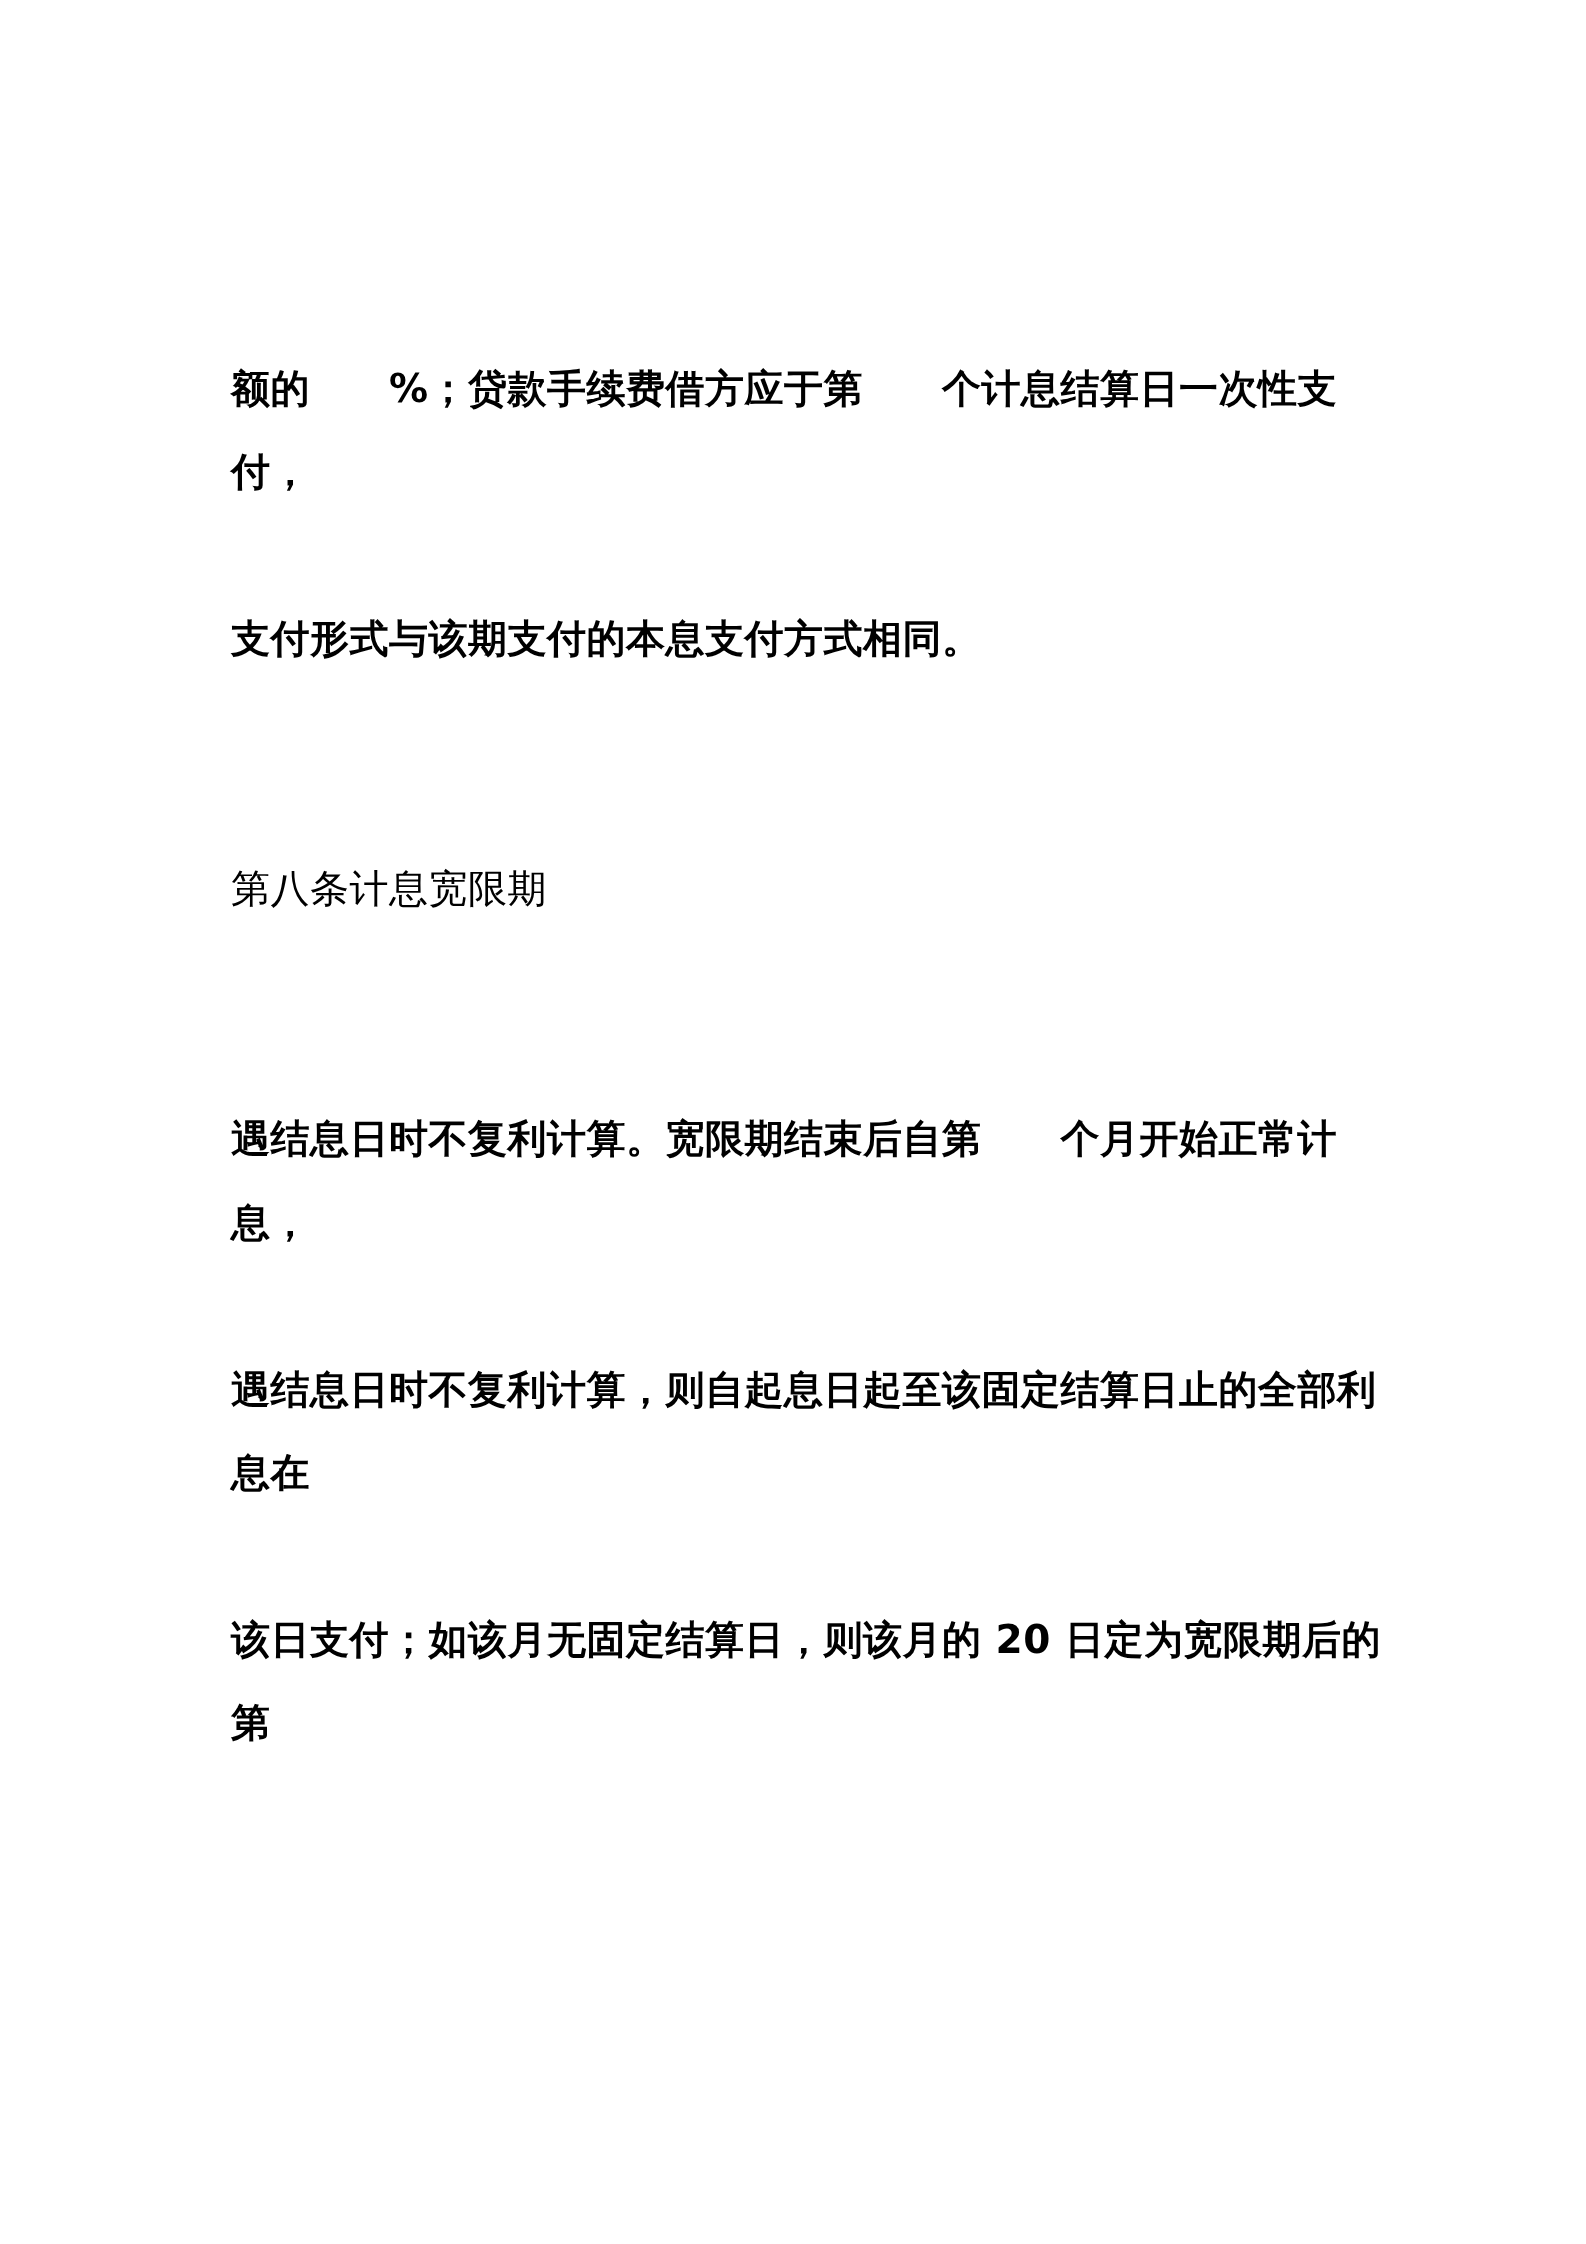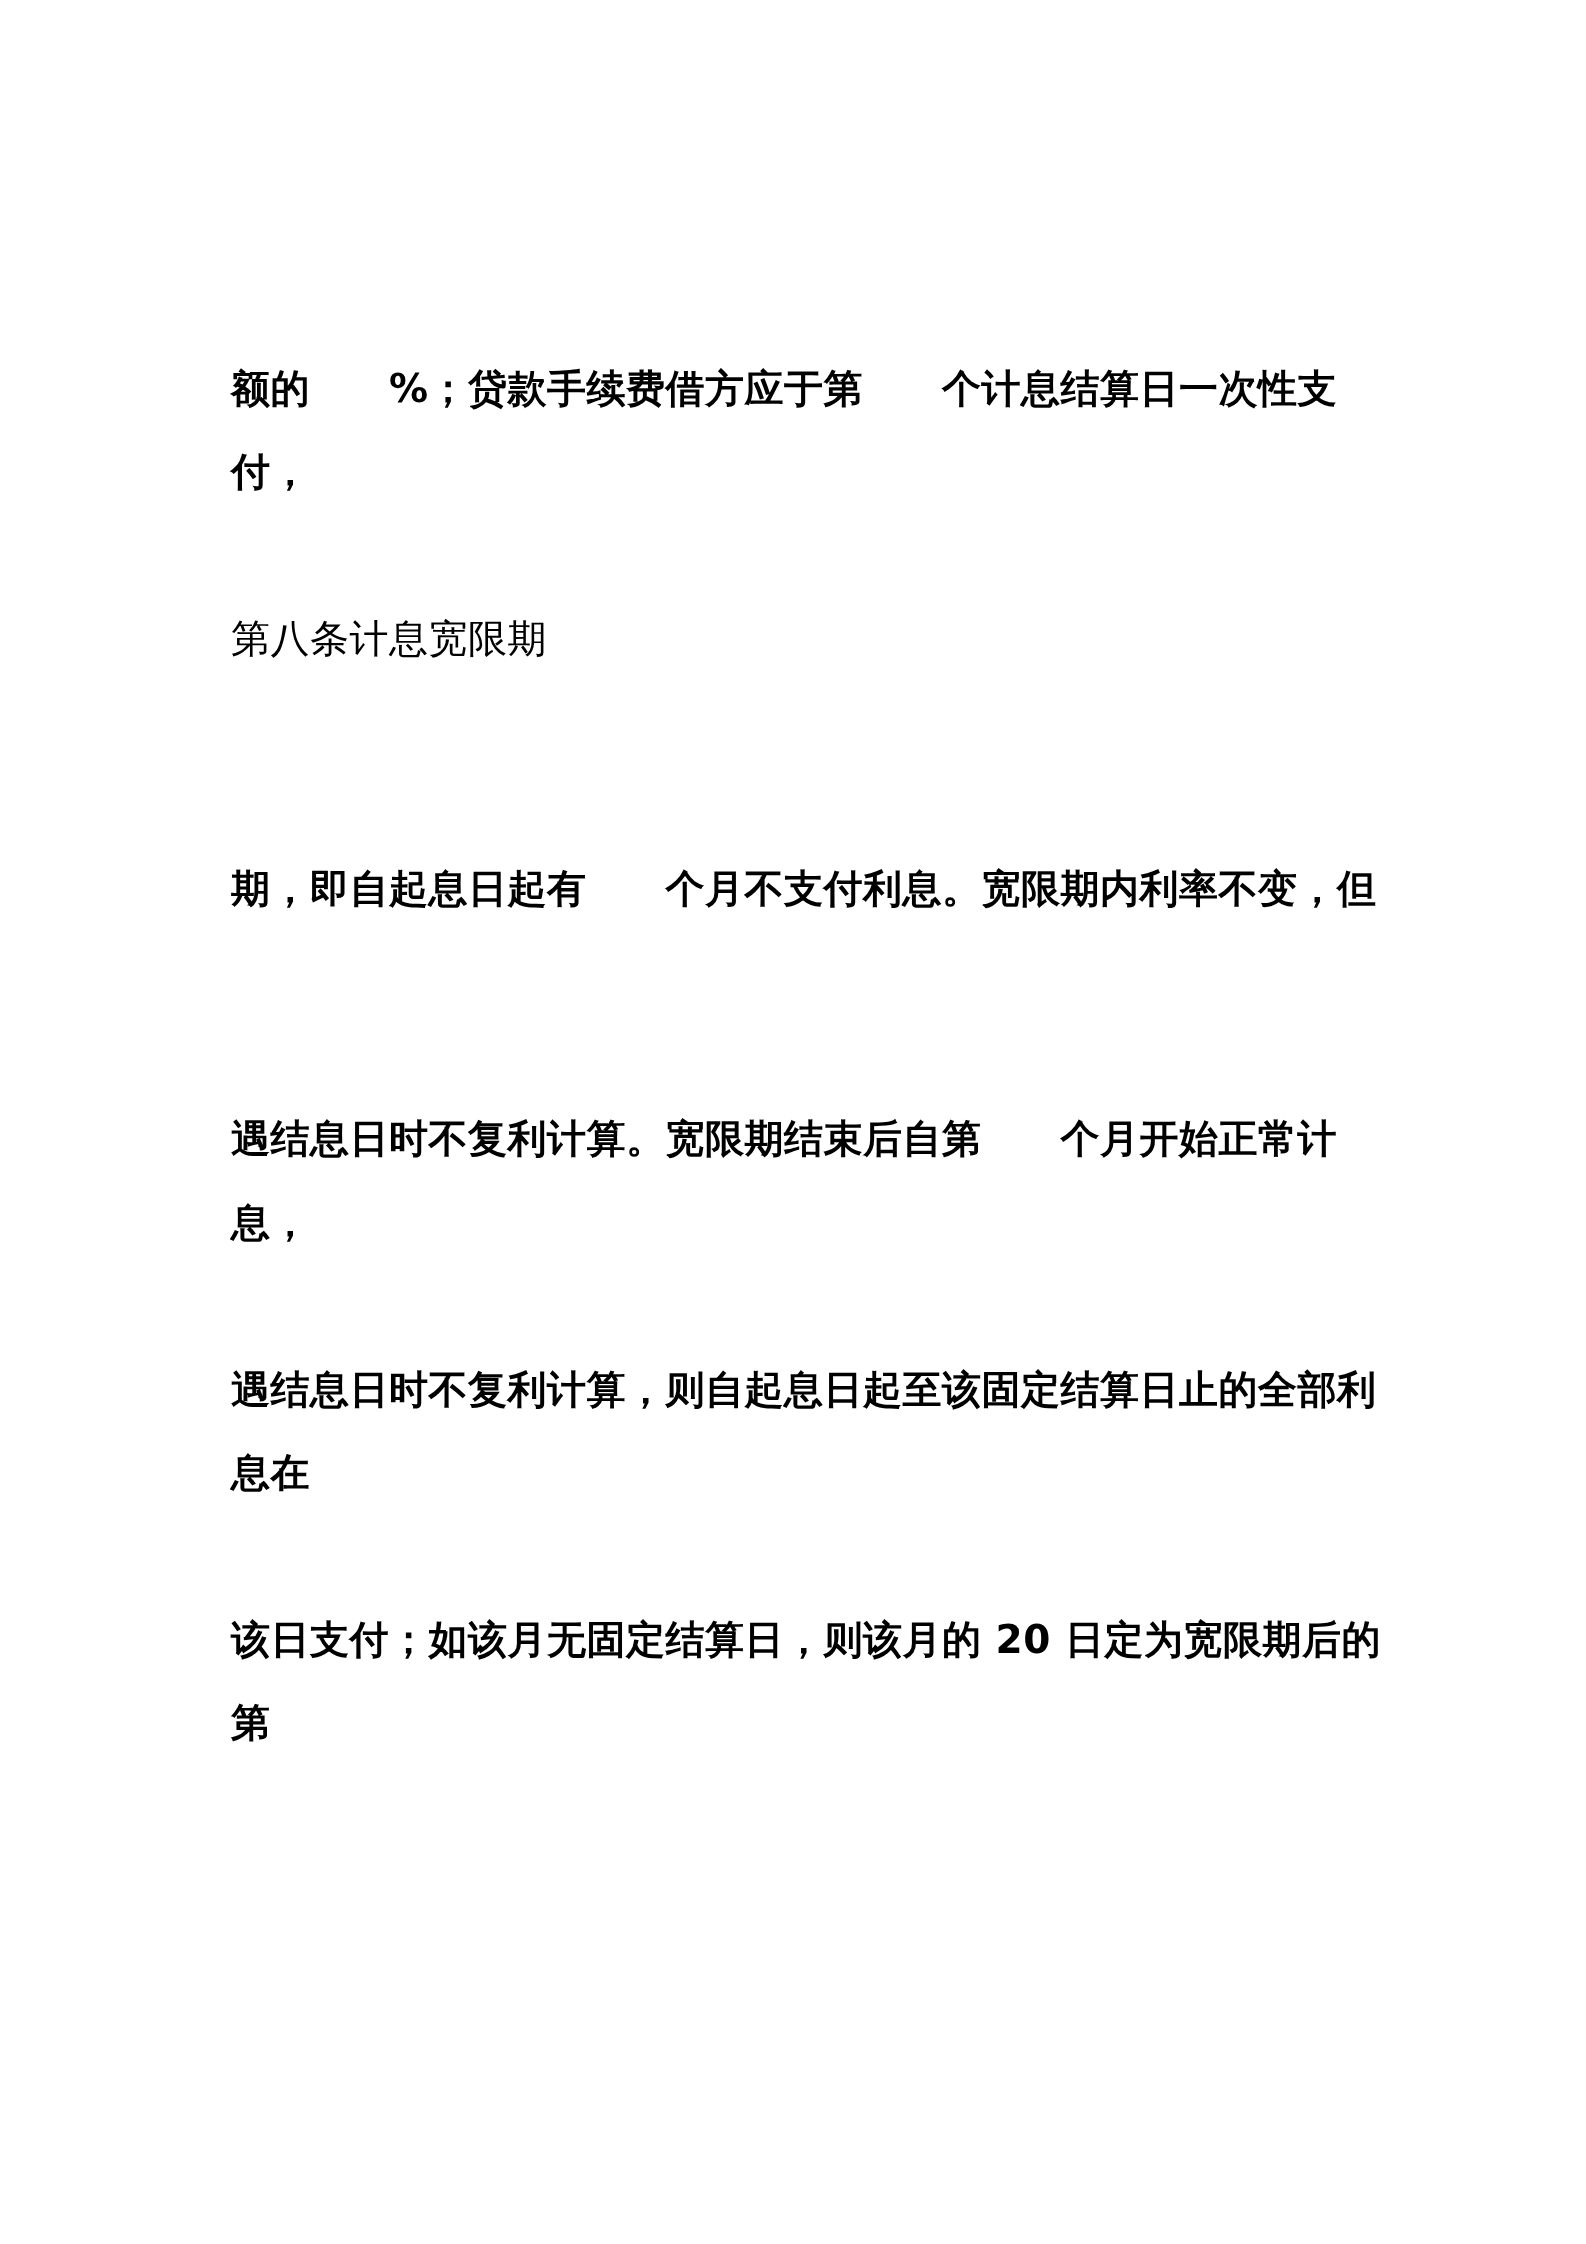--- a/index.html
+++ b/index.html
@@ -33,22 +33,22 @@
     overflow: visible;
   }
   .heading { font-weight: 400; }
 </style>
 </head>
 <body>
 
 <div class="page">
   <div class="text-block">
     <div class="line">额的　　%；贷款手续费借方应于第　　个计息结算日一次性支付，</div>
+    <div class="line">支付形式与该期支付的本息支付方式相同。</div>
     <div class="line heading">第八条计息宽限期</div>
-    <div class="line">期，即自起息日起有　　个月不支付利息。宽限期内利率不变，但</div>
     <div class="line">遇结息日时不复利计算。宽限期结束后自第　　个月开始正常计息，</div>
     <div class="line">遇结息日时不复利计算，则自起息日起至该固定结算日止的全部利息在</div>
     <div class="line">该日支付；如该月无固定结算日，则该月的 20 日定为宽限期后的第</div>
     
     
     
     
     
     
     

